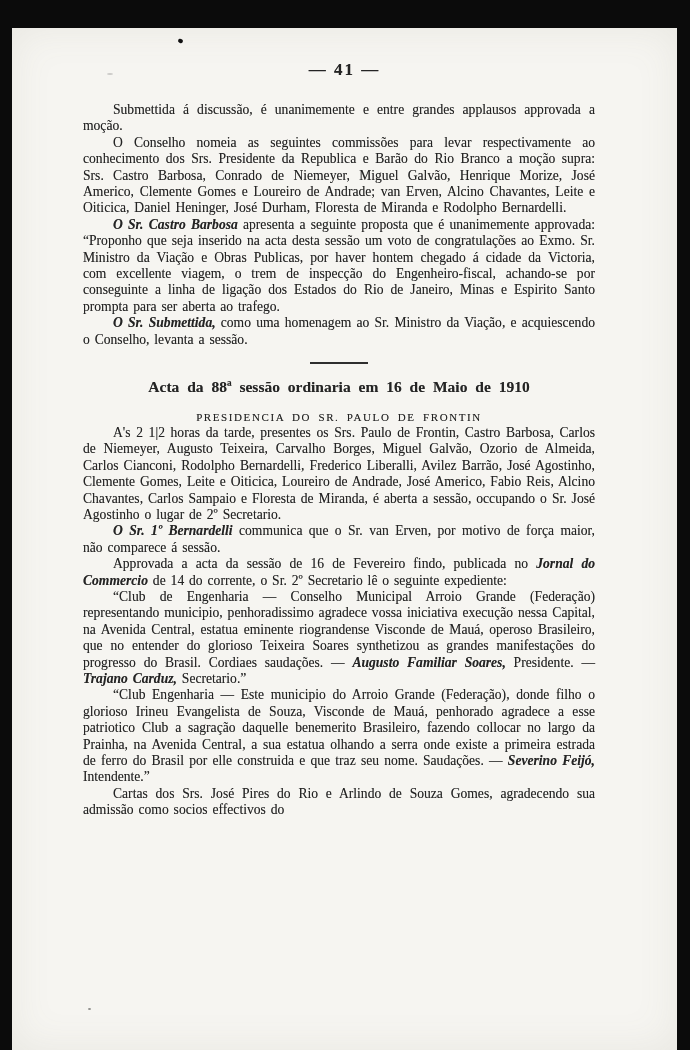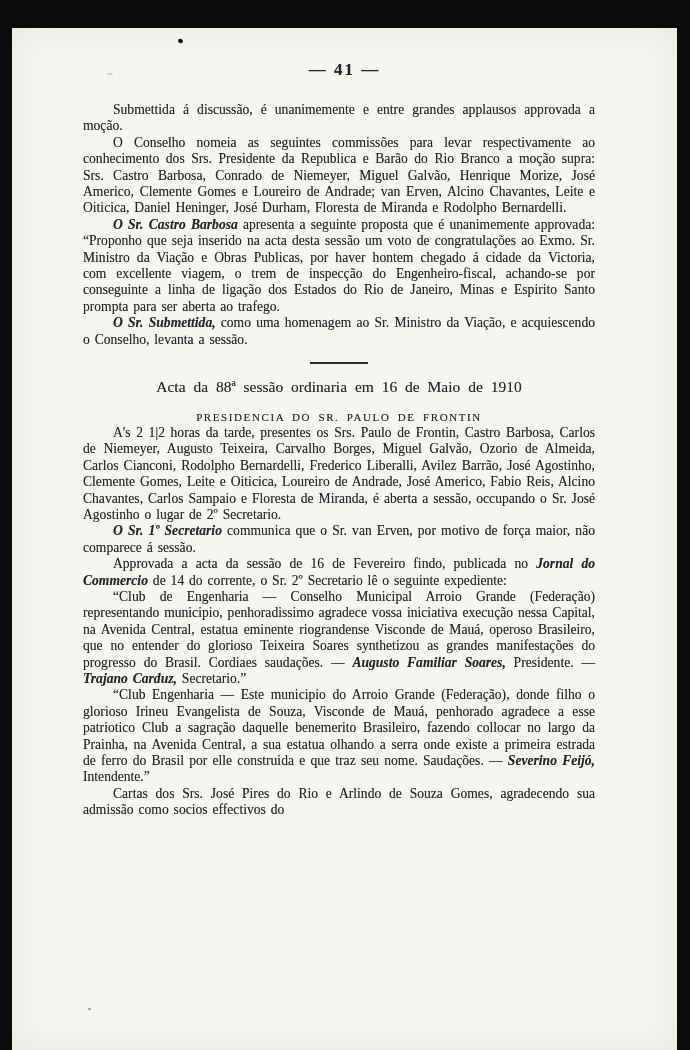--- a/index.html
+++ b/index.html
@@ -42,21 +42,21 @@
   .it { font-style: italic; font-weight: bold; }
   .rm { font-style: normal; }
   .rule {
     width: 58px;
     height: 0;
     border-top: 2px solid #2e2e2e;
     margin: 14px auto 14px;
   }
   .heading {
     text-align: center;
-    font-weight: normal;
+    font-weight: bold;
     font-size: 15.5px;
     margin-top: 15px;
     word-spacing: 4px;
     text-indent: 0;
   }
   .subheading {
     text-align: center;
     font-size: 11px;
     letter-spacing: 1.6px;
     word-spacing: 3px;
@@ -82,19 +82,19 @@
   <div class="page-number">— 41 —</div>
   <div class="text-column">
       <p class="para"><span class="rm">Submettida á discussão, é unanimemente e entre grandes applausos approvada a moção.</span></p>
       <p class="para"><span class="rm">O Conselho nomeia as seguintes commissões para levar respectivamente ao conhecimento dos Srs. Presidente da Republica e Barão do Rio Branco a moção supra:  Srs. Castro Barbosa, Conrado de Niemeyer, Miguel Galvão, Henrique Morize, José Americo, Clemente Gomes e Loureiro de Andrade; van Erven, Alcino Chavantes, Leite e Oiticica, Daniel Heninger, José Durham, Floresta de Miranda e Rodolpho Bernardelli.</span></p>
       <p class="para"><span class="it">O Sr. Castro Barbosa</span><span class="rm"> apresenta a seguinte proposta que é unanimemente approvada: “Proponho que seja inserido na acta desta sessão um voto de congratulações ao Exmo. Sr. Ministro da Viação e Obras Publicas, por haver hontem chegado á cidade da Victoria, com excellente viagem, o trem de inspecção do Engenheiro-fiscal, achando-se por conseguinte a linha de ligação dos Estados do Rio de Janeiro, Minas e Espirito Santo prompta para ser aberta ao trafego.</span></p>
       <p class="para"><span class="it">O Sr. Submettida,</span><span class="rm"> como uma homenagem ao Sr. Ministro da Viação, e acquiescendo o Conselho, levanta a sessão.</span></p>
       <div class="rule"></div>
       <div class="heading">Acta da 88ª sessão ordinaria  em 16 de Maio de 1910</div>
       <div class="subheading">PRESIDENCIA DO SR. PAULO DE FRONTIN</div>
       <p class="para"><span class="rm">A's 2 1|2 horas da tarde, presentes os Srs. Paulo de Frontin, Castro Barbosa, Carlos de Niemeyer, Augusto Teixeira, Carvalho Borges, Miguel Galvão, Ozorio de Almeida, Carlos Cianconi, Rodolpho Bernardelli, Frederico Liberalli, Avilez Barrão, José Agostinho, Clemente Gomes, Leite e Oiticica, Loureiro de Andrade, José Americo, Fabio Reis, Alcino Chavantes, Carlos Sampaio e Floresta de Miranda, é aberta a sessão, occupando o Sr. José Agostinho o lugar de 2º Secretario.</span></p>
-      <p class="para"><span class="it">O Sr. 1º Secretario</span><span class="rm"> communica que o Sr. van Erven, por motivo de força maior, não comparece á sessão.</span></p>
+      <p class="para"><span class="it">O Sr. 1º Bernardelli</span><span class="rm"> communica que o Sr. van Erven, por motivo de força maior, não comparece á sessão.</span></p>
       <p class="para"><span class="rm">Approvada a acta da sessão de 16 de Fevereiro findo, publicada no </span><span class="it">Jornal do Commercio</span><span class="rm"> de 14 do corrente, o Sr. 2º Secretario lê o seguinte expediente:</span></p>
       <p class="para"><span class="rm">“Club de Engenharia — Conselho Municipal Arroio Grande (Federação) representando municipio, penhoradissimo agradece vossa iniciativa execução nessa Capital, na Avenida Central, estatua eminente riograndense Visconde de Mauá, operoso Brasileiro, que no entender do glorioso Teixeira Soares synthetizou as grandes manifestações do progresso do Brasil. Cordiaes saudações. — </span><span class="it">Augusto Familiar Soares,</span><span class="rm"> Presidente. — </span><span class="it">Trajano Carduz,</span><span class="rm"> Secretario.”</span></p>
       <p class="para"><span class="rm">“Club Engenharia — Este municipio do Arroio Grande (Federação), donde filho o glorioso Irineu Evangelista de Souza, Visconde de Mauá, penhorado agradece a esse patriotico Club a sagração daquelle benemerito Brasileiro, fazendo collocar no largo da Prainha, na Avenida Central, a sua estatua olhando a serra onde existe a primeira estrada de ferro do Brasil por elle construida e que traz seu nome. Saudações. — </span><span class="it">Severino Feijó,</span><span class="rm"> Intendente.”</span></p>
       <p class="para"><span class="rm">Cartas dos Srs. José  Pires do Rio  e  Arlindo de Souza Gomes, agradecendo sua admissão  como  socios effectivos do</span></p>
     </div>
 </div>
 
 </body></html>

